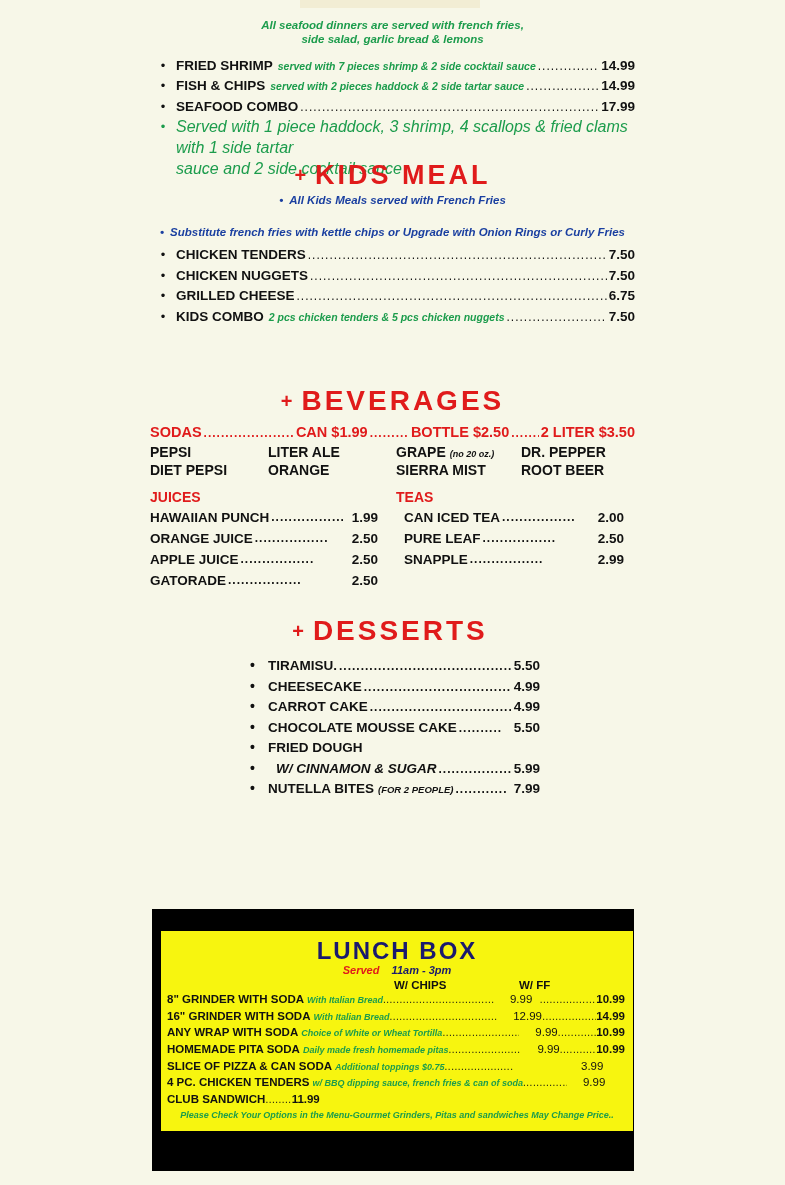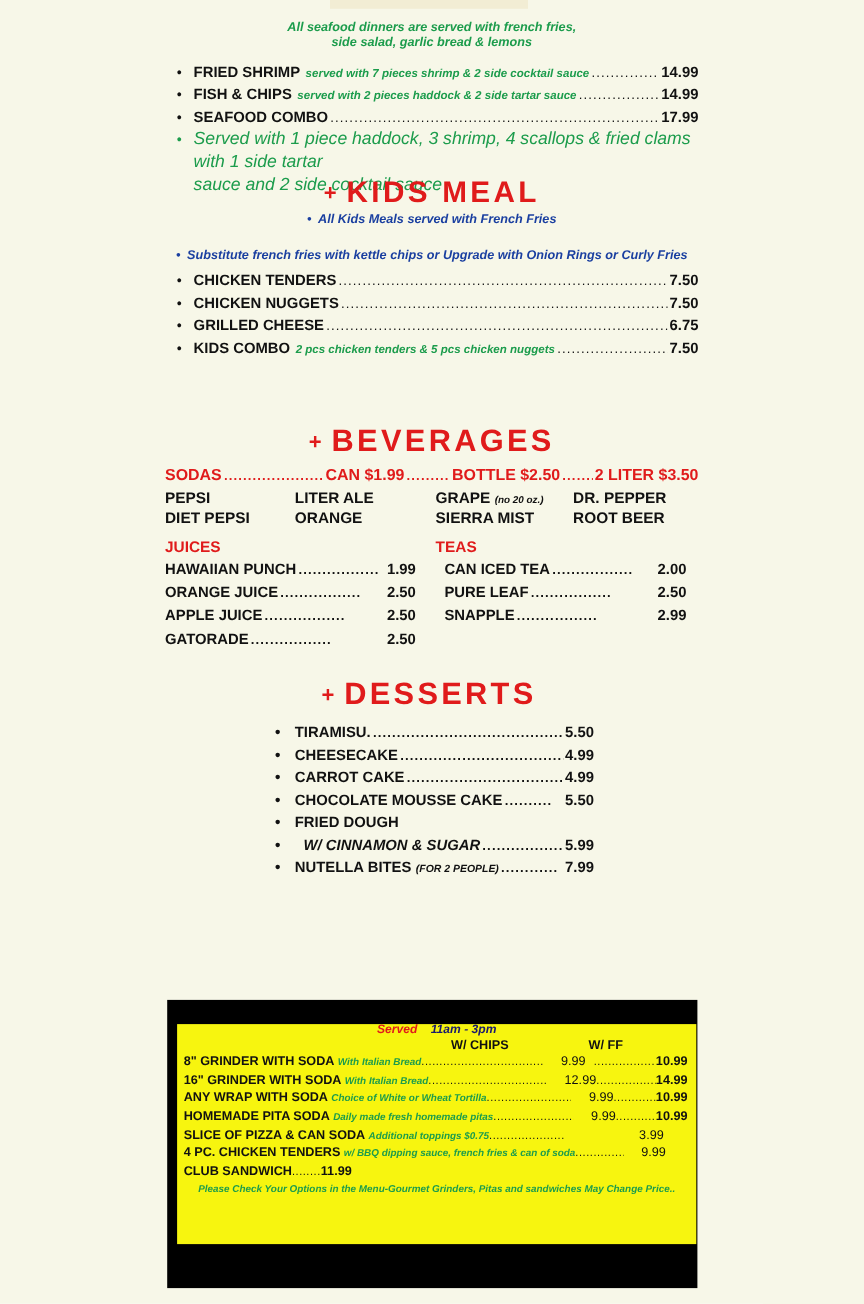--- a/index.html
+++ b/index.html
@@ -139,21 +139,21 @@
     display: flex;
   }
   .col {
     width: 228px;
   }
   .col.right {
     margin-left: 18px;
   }
   li.line {
     display: flex;
-    align-items: center;
+    align-items: flex-start;
     font-size: 13.5px;
     line-height: 1.55;
     font-weight: bold;
     color: #111;
   }
   li.line .pr { font-weight: bold; }
 
   
   .dess-item {
     display: flex;
@@ -212,21 +212,21 @@
     font-size: 11px;
     margin-top: -1px;
   }
   .lunch-served .time { color: #1a1a6e; }
   .lunch-cols {
     display: flex;
     justify-content: flex-end;
     font-size: 11.5px;
     font-weight: bold;
     color: #111;
-    padding-right: 8px;
+    padding-right: 24px;
     margin-top: 3px;
   }
   .lunch-cols .c1 { width: 125px; text-align: left; }
   .lunch-cols .c2 { width: 90px; text-align: left; }
   .lunch-row {
     display: flex;
     align-items: baseline;
     font-size: 11.5px;
     line-height: 1.45;
     padding: 0 8px 0 6px;
@@ -475,20 +475,21 @@
         <span class="nm">NUTELLA BITES</span>
         <span class="sub">(FOR 2 PEOPLE)</span>
         <span class="dots">............</span>
         <span class="pr">7.99</span>
       </li>
     </ul>
   </div>
 
   <div class="lunch-outer">
     <div class="lunch-inner">
+      <div class="lunch-title">LUNCH BOX</div>
       <div class="lunch-served">
         <span>Served</span>
         &nbsp;&nbsp;&nbsp;<span class="time">11am - 3pm</span>
       </div>
       <div class="lunch-cols">
         <div class="c1">W/ CHIPS</div>
         <div class="c2">W/ FF</div>
       </div>
       <div class="lunch-row">
         <span class="lnm">8" GRINDER WITH SODA</span>

